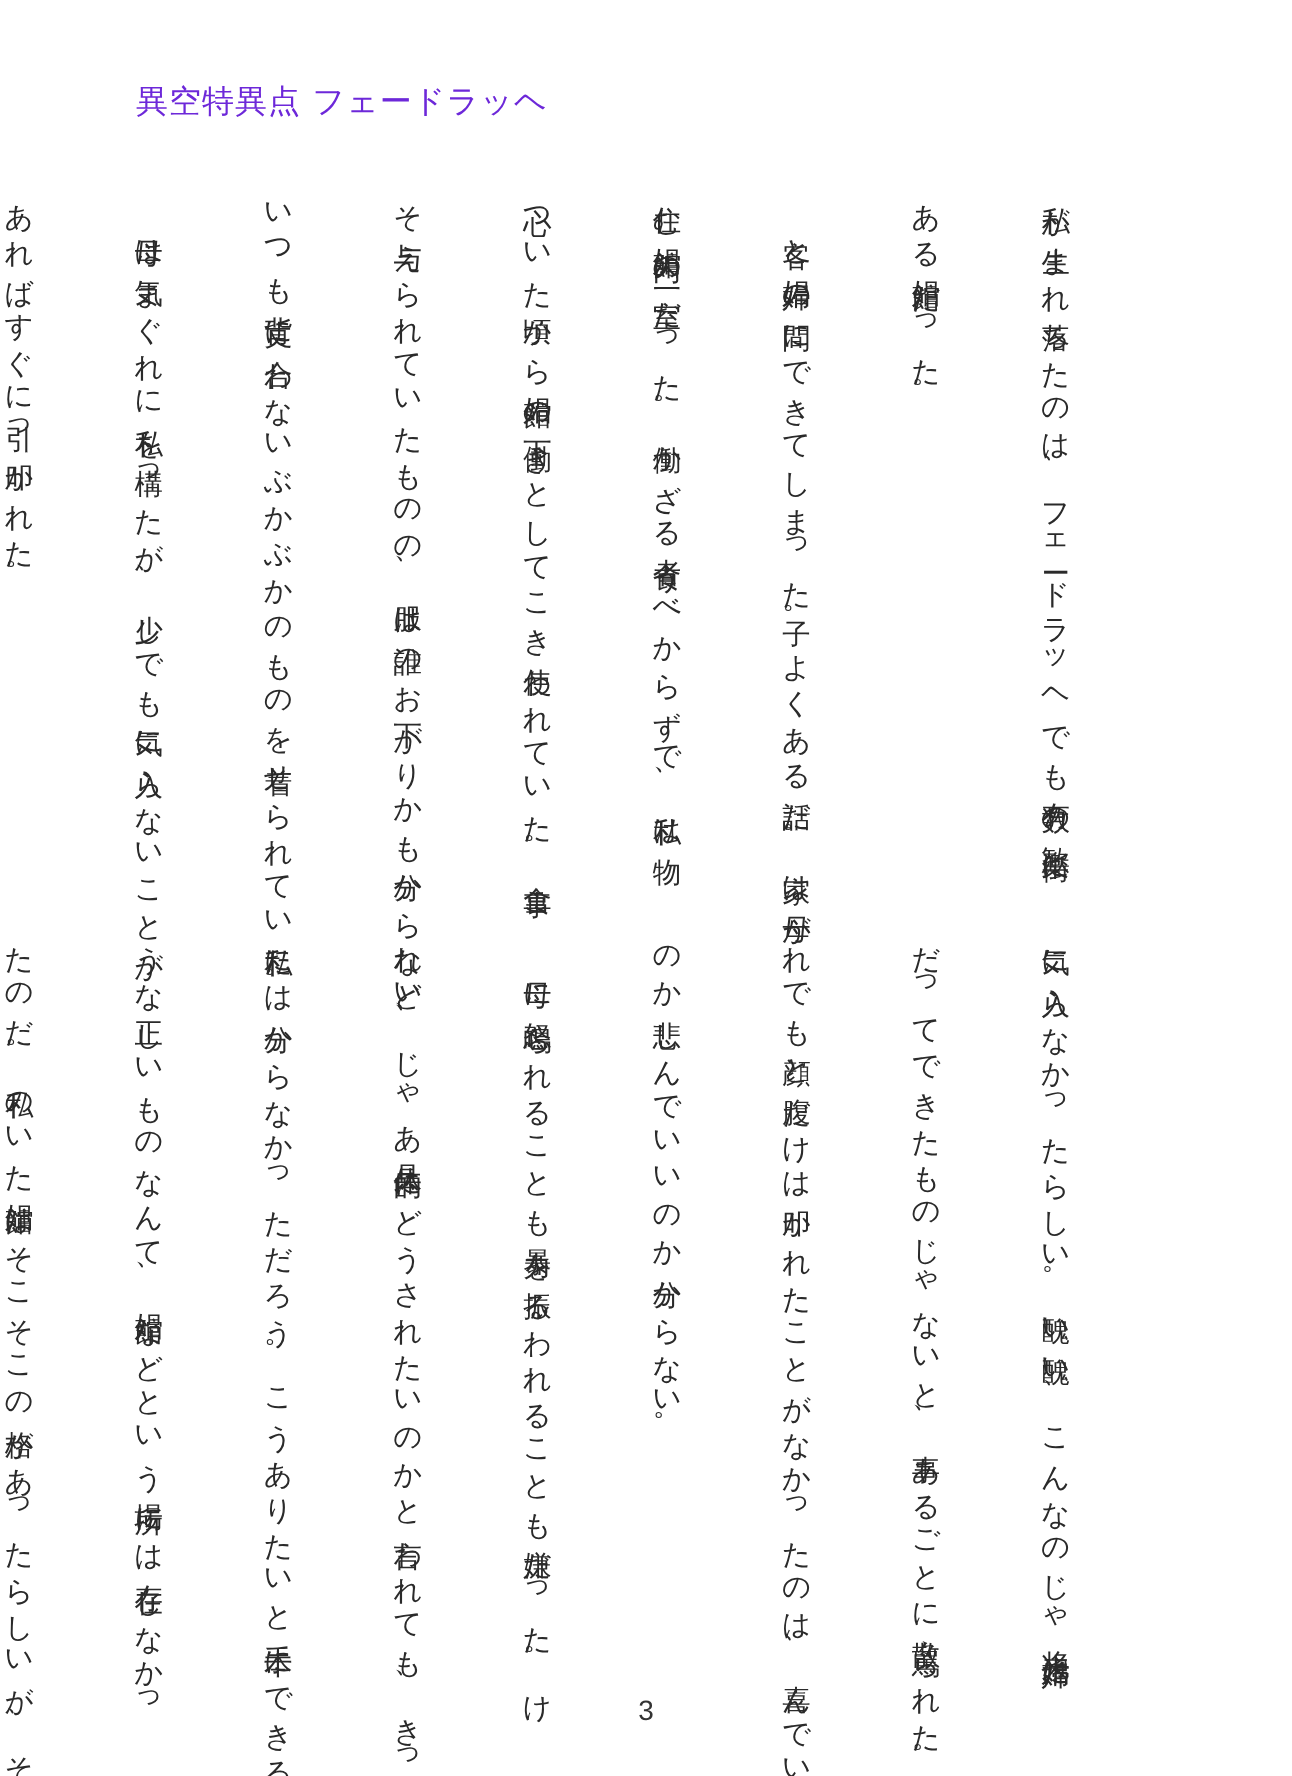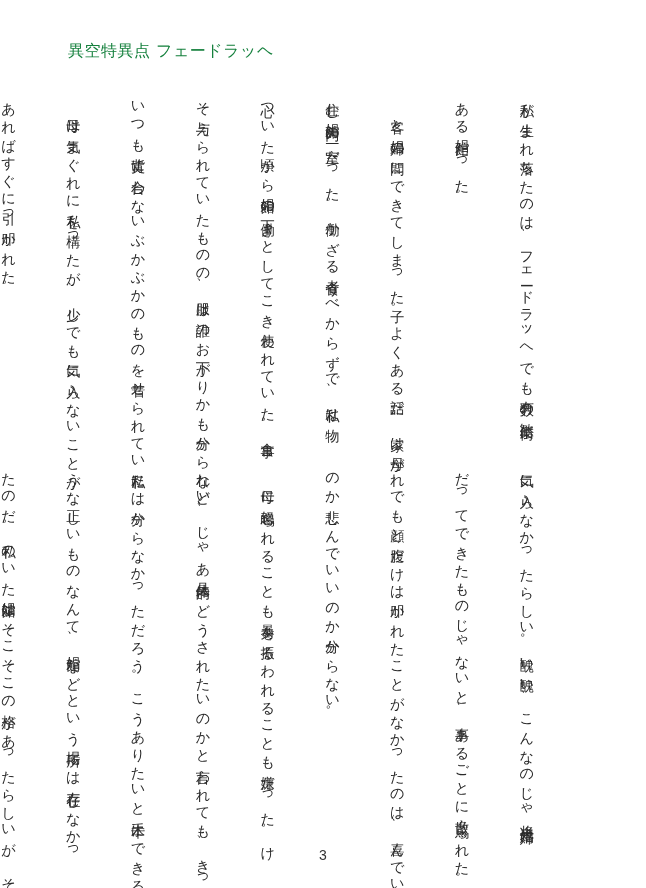--- a/index.html
+++ b/index.html
@@ -1,19 +1,19 @@
 <!DOCTYPE html>
 <html><head>
 <meta charset="utf-8">
 <style>
   html, body { margin: 0; padding: 0; background: #ffffff; }
   body { width: 646px; height: 888px; position: relative; overflow: hidden;
          font-family: "DejaVu Serif", "Liberation Serif", serif; color: #222; }
   .title { position: absolute; left: 68px; top: 41px; font-size: 16px; letter-spacing: 0.5px;
-           color: #15803d; white-space: nowrap; }
+           color: #6d28d9; white-space: nowrap; }
   .block { position: absolute; writing-mode: vertical-rl; font-size: 14.2px; line-height: 21.6px;
            color: #2a2a2a; letter-spacing: 2px; white-space: pre; }
   .block.top { right: 66px; top: 92px; height: 355px; }
   .block.bottom { right: 66px; top: 463px; height: 375px; }
   .line { display: block; }
   .page-number { position: absolute; left: 0; width: 646px; top: 847px; text-align: center;
                  font-family: "Liberation Sans", sans-serif; font-size: 14px; color: #333; }
 </style>
 </head>
 <body>

